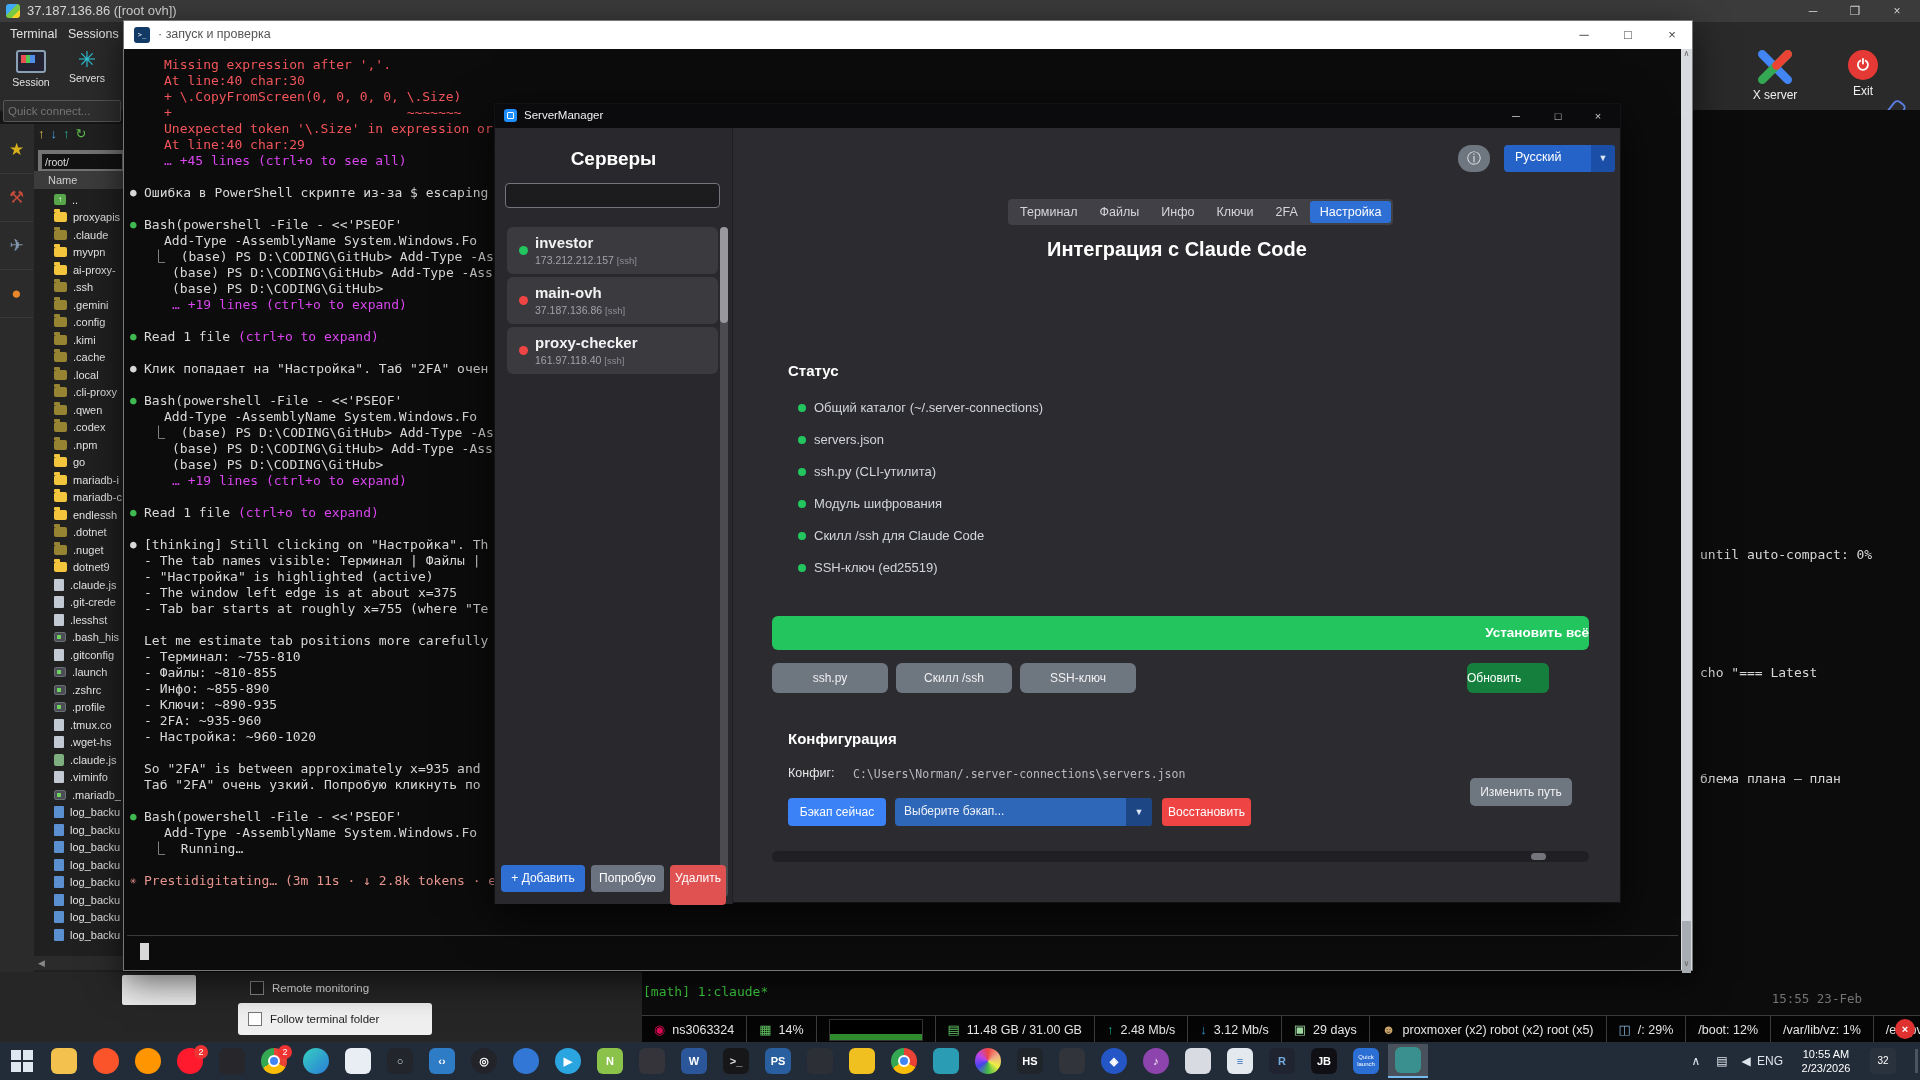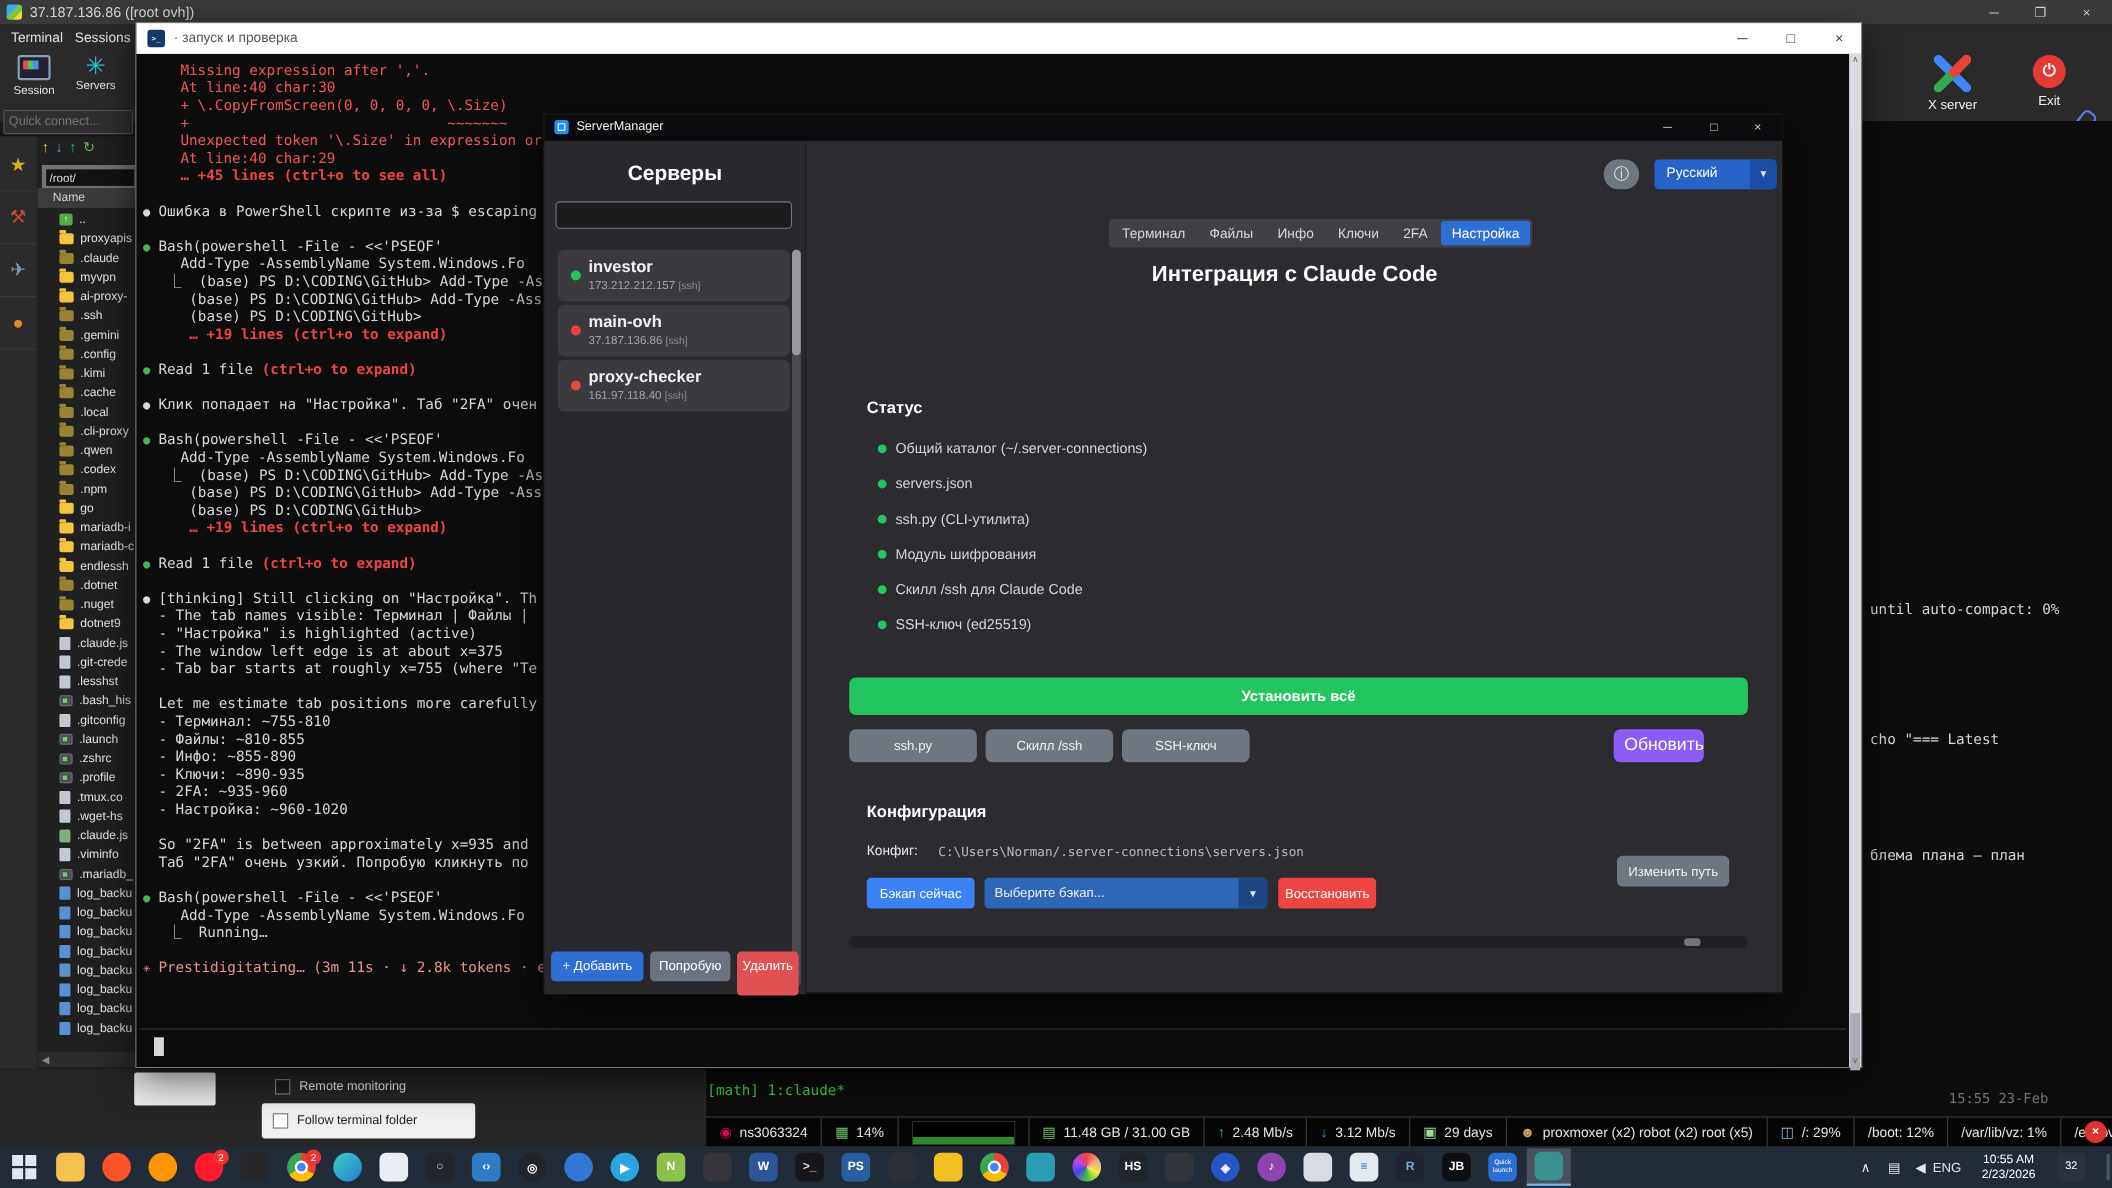--- a/index.html
+++ b/index.html
@@ -79,21 +79,21 @@
   #tw-titlebar{left:0;top:0;width:100%;height:28px;background:#ffffff;}
   #tw-ps-icon{left:10px;top:6px;width:16px;height:16px;border-radius:3px;background:#123a66;color:#fff;font-size:7px;
      line-height:16px;text-align:center;font-family:"DejaVu Sans Mono",monospace;}
   #tw-title{left:34px;top:6px;color:#555;font-size:12.5px;}
   .tw-ctl{top:0;width:40px;height:28px;text-align:center;line-height:28px;color:#444;font-size:13px;}
   #tw-body{left:1px;top:28px;right:12px;bottom:1px;overflow:hidden;font-family:"DejaVu Sans Mono",monospace;}
   #term-lines{left:2px;top:8px;right:0;}
   .tl{position:relative;height:16px;line-height:16px;font-size:13px;white-space:pre;}
   .tl .tb{position:absolute;left:3px;font-size:11px;}
   .tb-w{color:#d8d8d8;} .tb-g{color:#3fb950;} .tb-s{color:#e8958f;}
-  .c-r{color:#f2555a;} .c-w{color:#d8d8d8;} .c-d{color:#ef4444;font-weight:bold;} .c-s{color:#e8958f;}
+  .c-r{color:#f2555a;} .c-w{color:#d8d8d8;} .c-d{color:#d946ef;} .c-s{color:#e8958f;}
   #tw-divider{left:2px;top:886px;right:2px;height:1px;background:#3a3a3a;}
   #tw-cursor{left:15px;top:894px;width:9px;height:17px;background:#d8d8d8;}
   #tw-scroll{right:0;top:28px;width:11px;bottom:0;background:#d8dbdf;color:#666;font-size:8px;text-align:center;}
   #tw-thumb{left:1px;top:872px;width:9px;height:52px;background:#a8adb3;position:absolute;}
   #tw-sarr-b{position:absolute;bottom:2px;left:0;width:11px;text-align:center;}
   
   #sm{left:494px;top:103px;width:1127px;height:800px;background:#2c2c30;border:1px solid #121214;box-sizing:border-box;
      box-shadow:0 14px 44px rgba(0,0,0,.7);z-index:10;color:#e8e8e8;}
   #sm-titlebar{left:0;top:0;width:100%;height:24px;background:#0b0b0d;}
   #sm-icon{left:9px;top:5px;width:13px;height:13px;border-radius:3px;background:#1f8fff;}
@@ -127,26 +127,26 @@
   #sm-tabs{left:276px;top:71px;height:26px;background:#404046;border-radius:4px;padding:2px;display:inline-flex;gap:2px;box-sizing:border-box;}
   .sm-tab{padding:0 10px;line-height:22px;font-size:12.5px;color:#d6d6da;border-radius:3px;white-space:nowrap;}
   .sm-tab-active{background:#2e6fd6;color:#fff;}
   #sm-h1{left:0;top:110px;width:890px;text-align:center;font-size:20px;font-weight:bold;color:#fff;}
   #sm-subtitle{left:0;top:148px;width:890px;text-align:center;font-size:12px;color:#a6a6ae;line-height:16px;}
   #sm-status-h{left:56px;top:234px;font-size:15px;font-weight:bold;color:#fff;}
   #status-list{left:66px;top:272px;}
   .st-item{position:relative;height:32px;font-size:13px;color:#d1d5db;line-height:16px;padding-left:16px;}
   .st-dot{position:absolute;left:0;top:4px;width:8px;height:8px;border-radius:50%;background:#22c55e;}
   #btn-install{left:40px;top:488px;width:817px;height:34px;border-radius:6px;background:#22c55e;color:#fff;
-     font-size:13.5px;font-weight:bold;text-align:center;line-height:34px;}
+     font-size:13.5px;font-weight:bold;text-align:right;line-height:34px;}
   #sm-small-btns{left:40px;top:535px;display:flex;gap:8px;}
   .sm-gray-btn{min-width:88px;padding:0 14px;height:30px;line-height:30px;background:#6e7680;border-radius:6px;
      color:#f0f0f2;font-size:12px;text-align:center;}
-  #btn-refresh{left:735px;top:535px;width:82px;height:30px;line-height:30px;background:#8b5cf6;border-radius:6px;
-     color:#fff;font-size:16px;text-align:right;}
+  #btn-refresh{left:735px;top:535px;width:82px;height:30px;line-height:30px;background:#15803d;border-radius:6px;
+     color:#fff;font-size:12px;text-align:left;}
   #sm-config-h{left:56px;top:602px;font-size:15px;font-weight:bold;color:#fff;}
   #sm-config-label{left:56px;top:638px;font-size:12.5px;color:#e8e8e8;}
   #sm-config-path{left:121px;top:639px;font-family:"DejaVu Sans Mono",monospace;font-size:11.5px;color:#b9b9bf;}
   #btn-changepath{left:738px;top:650px;width:102px;height:28px;line-height:28px;background:#6e7680;border-radius:5px;
      color:#f0f0f2;font-size:12px;text-align:center;}
   #btn-backup{left:56px;top:670px;width:98px;height:28px;line-height:28px;background:#3b82f6;border-radius:4px;
      color:#fff;font-size:12px;text-align:center;}
   #sel-backup{left:163px;top:670px;width:257px;height:28px;background:#2e66b8;border-radius:4px;}
   #sel-backup-label{position:absolute;left:9px;top:6px;font-size:12px;color:#eef2f8;}
   #sel-backup-chev{position:absolute;right:0;top:0;width:26px;height:28px;background:#1c4684;border-radius:0 4px 4px 0;

